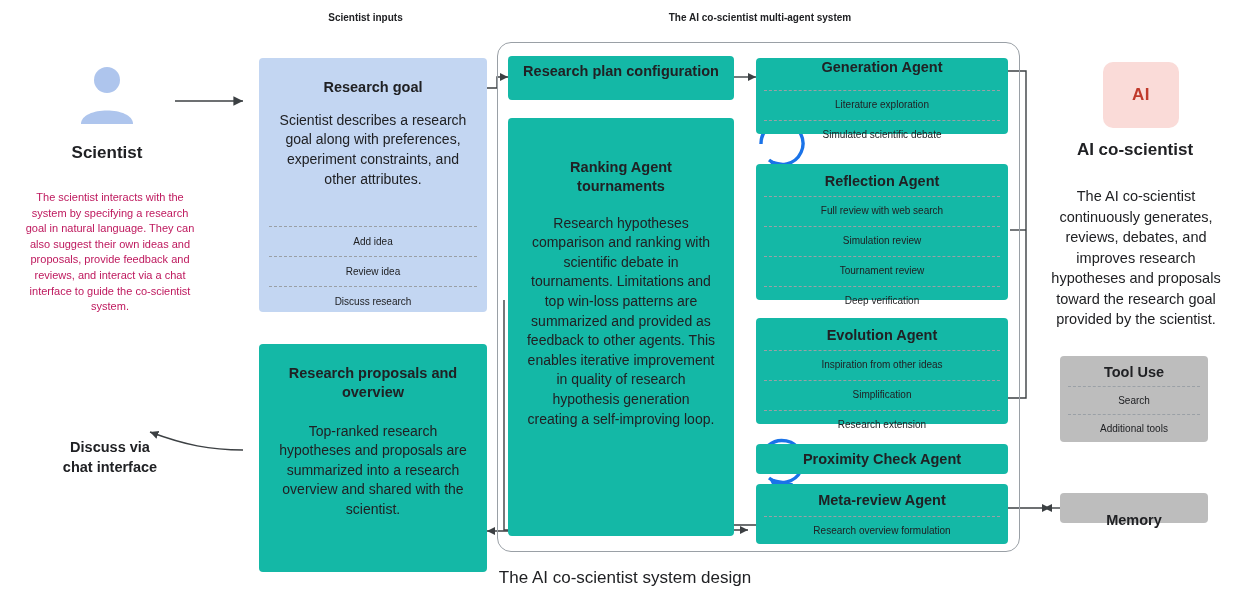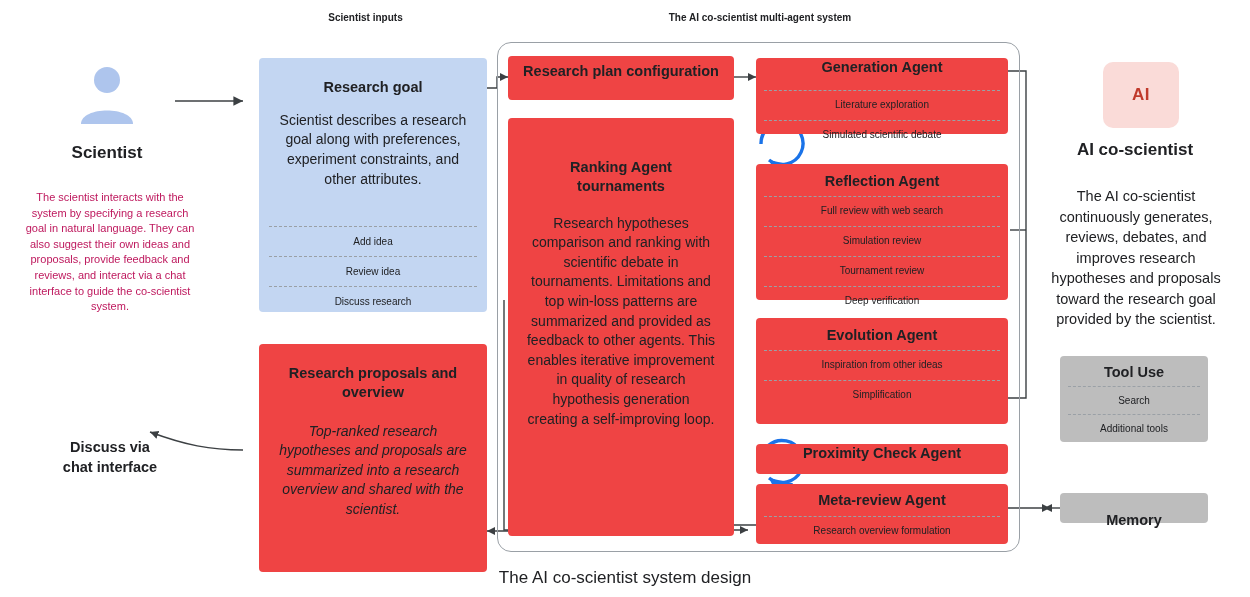--- a/index.html
+++ b/index.html
@@ -47,21 +47,21 @@
     text-align: center;
     line-height: 1.35;
   }
 
   
   .box {
     box-sizing: border-box;
     border-radius: 4px;
   }
   .blue { background: #c3d6f2; }
-  .pink { background: #ef4444; }
+  .pink { background: #14b8a6; }
   .gray { background: #bdbdbd; }
 
   .box-title {
     font-size: 14.5px;
     font-weight: bold;
     text-align: center;
     line-height: 1.3;
   }
   .box-text {
     font-size: 14px;
@@ -179,21 +179,21 @@
 <div class="abs box blue" style="left:259px; top:58px; width:228px; height:254px;">
   <div class="box-title" style="margin:20px 10px 0 10px;">Research goal</div>
   <div class="box-text" style="margin:14px 18px 0 18px;">Scientist describes a research goal along with preferences, experiment constraints, and other attributes.</div>
   <div class="sub-row dashed-top" style="position:absolute; left:10px; right:10px; top:168px; padding-top:8px;">Add idea</div>
   <div class="sub-row dashed-top" style="position:absolute; left:10px; right:10px; top:198px; padding-top:8px;">Review idea</div>
   <div class="sub-row dashed-top" style="position:absolute; left:10px; right:10px; top:228px; padding-top:8px;">Discuss research</div>
 </div>
 
 <div class="abs box pink" style="left:259px; top:344px; width:228px; height:228px;">
   <div class="box-title" style="margin:20px 24px 0 24px;">Research proposals and overview</div>
-  <div class="box-text" style="margin:20px 18px 0 18px;font-style:italic;">Top-ranked research hypotheses and proposals are summarized into a research overview and shared with the scientist.</div>
+  <div class="box-text" style="margin:20px 18px 0 18px;">Top-ranked research hypotheses and proposals are summarized into a research overview and shared with the scientist.</div>
 </div>
 
 <div class="abs system-container" style="left:497px; top:42px; width:523px; height:510px;"></div>
 
 <div class="abs box pink" style="left:508px; top:56px; width:226px; height:44px;">
   <div class="box-title" style="padding-top:6px; line-height:1.25;">Research plan configuration</div>
 </div>
 
 <div class="abs box pink" style="left:508px; top:118px; width:226px; height:418px;">
   <div class="box-title" style="margin:40px 34px 0 34px;">Ranking Agent tournaments</div>
@@ -211,24 +211,25 @@
   <div class="sub-row dashed-top" style="position:absolute; left:8px; right:8px; top:32px; padding-top:7px;">Full review with web search</div>
   <div class="sub-row dashed-top" style="position:absolute; left:8px; right:8px; top:62px; padding-top:7px;">Simulation review</div>
   <div class="sub-row dashed-top" style="position:absolute; left:8px; right:8px; top:92px; padding-top:7px;">Tournament review</div>
   <div class="sub-row dashed-top" style="position:absolute; left:8px; right:8px; top:122px; padding-top:7px;">Deep verification</div>
 </div>
 
 <div class="abs box pink" style="left:756px; top:318px; width:252px; height:106px;">
   <div class="box-title" style="padding-top:8px;">Evolution Agent</div>
   <div class="sub-row dashed-top" style="position:absolute; left:8px; right:8px; top:32px; padding-top:7px;">Inspiration from other ideas</div>
   <div class="sub-row dashed-top" style="position:absolute; left:8px; right:8px; top:62px; padding-top:7px;">Simplification</div>
+  <div class="sub-row dashed-top" style="position:absolute; left:8px; right:8px; top:92px; padding-top:7px;">Research extension</div>
 </div>
 
 <div class="abs box pink" style="left:756px; top:444px; width:252px; height:30px;">
-  <div class="box-title" style="text-align:center;">Proximity Check Agent</div>
+  <div class="box-title" style="padding-top:6px;text-align:center;">Proximity Check Agent</div>
 </div>
 
 <div class="abs box pink" style="left:756px; top:484px; width:252px; height:60px;">
   <div class="box-title" style="padding-top:7px;">Meta-review Agent</div>
   <div class="sub-row dashed-top" style="position:absolute; left:8px; right:8px; top:32px; padding-top:7px;">Research overview formulation</div>
 </div>
 
 <div class="abs ai-chip" style="left:1103px; top:62px; width:76px; height:66px;">
   <span>AI</span>
 </div>

